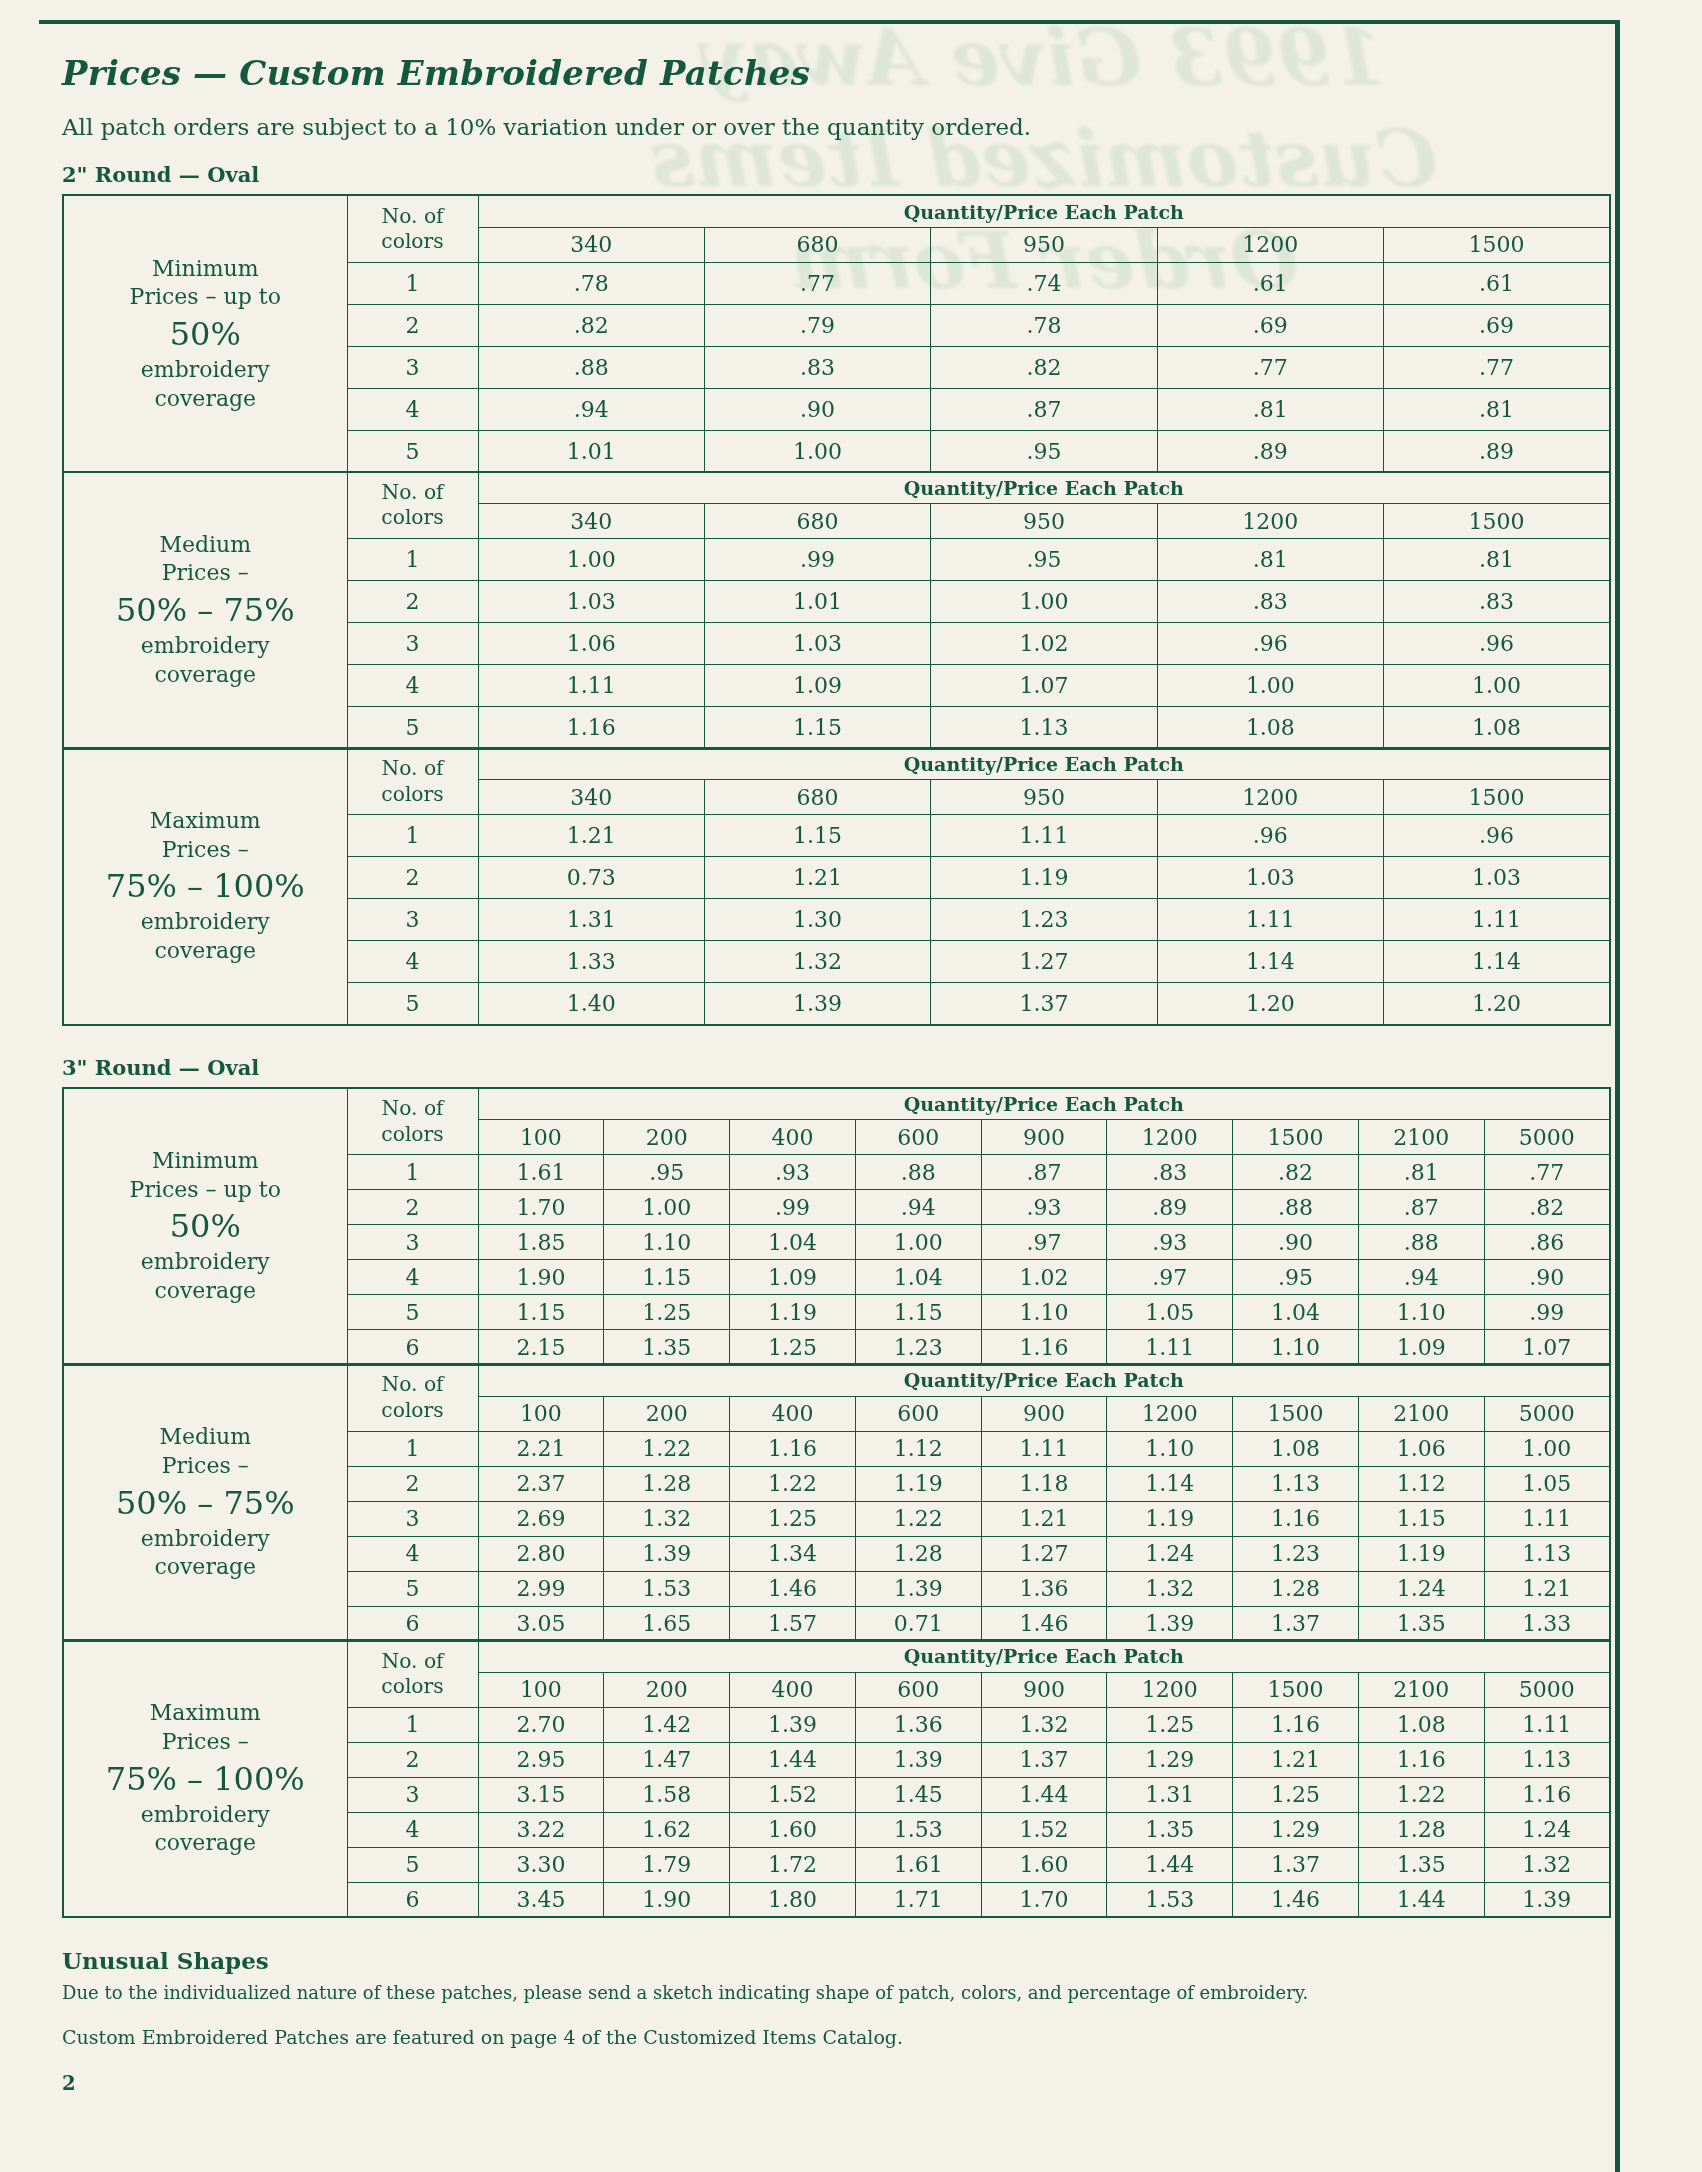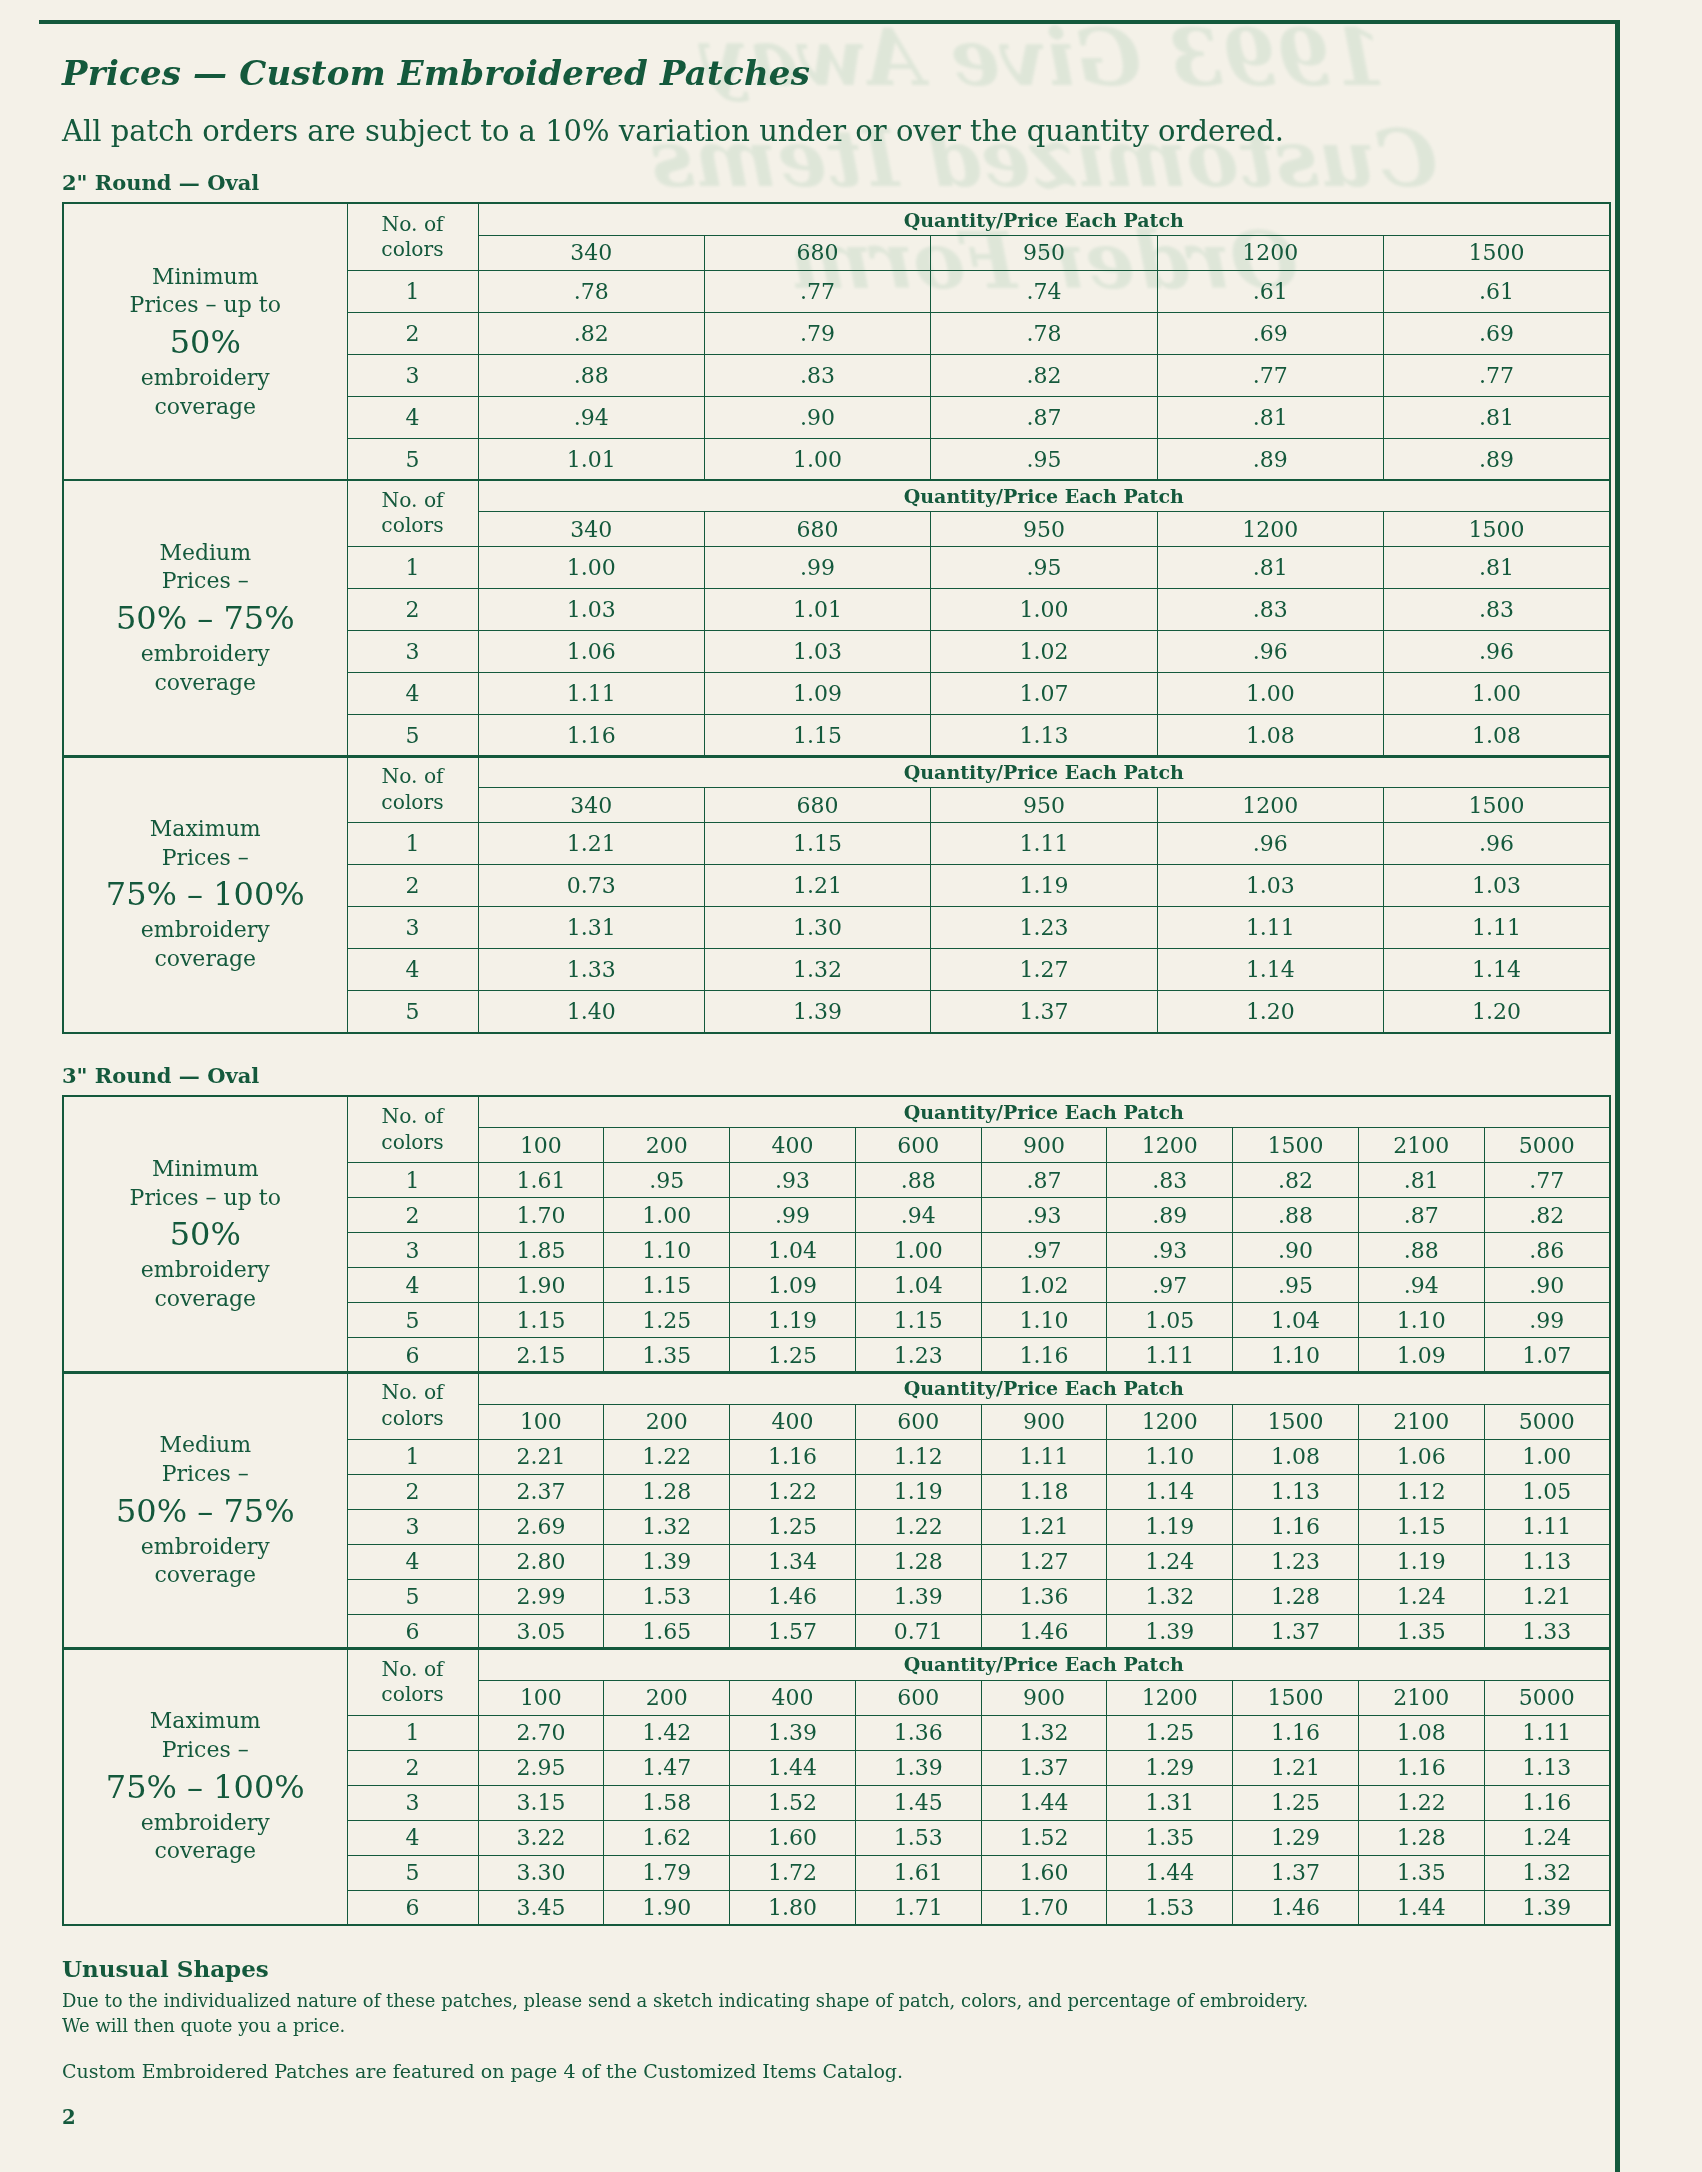--- a/index.html
+++ b/index.html
@@ -22,21 +22,21 @@
     transform:scaleX(-1);
     opacity:0.10; filter:blur(1.4px);
     text-align:center; font-style:italic; font-weight:bold;
     color:#2a8a58; pointer-events:none;
   }
   .bleed-line { font-size:78px; line-height:1.3; white-space:nowrap; }
 
   .page { position:absolute; left:62px; top:41px; width:1562px;margin-top:12px; }
 
   .title { font-size:34px; font-weight:bold; font-style:italic; margin:0 0 21px 0; letter-spacing:0.2px; }
-  .intro { font-size:29px; margin:0 0 22.4px 0; }
+  .intro { font-size:23px; margin:0 0 22.4px 0; }
 
   .section { margin-bottom:29px; position:relative; }
   .section-heading { font-size:21px; font-weight:bold; margin:0 0 7px 0; }
 
   table.price-table {
     border-collapse:collapse; table-layout:fixed; width:1549px;
     border:2.8px solid var(--ink);
   }
   .price-table + .price-table { margin-top:-2.8px; }
   .price-table td {
@@ -663,18 +663,17 @@
               </tr>
             </tbody>
           </table>
         </div>
       </div>
     </div>
 
   <div class="footer">
     <div class="uh-title">Unusual Shapes</div>
     <div class="uh-line">Due to the individualized nature of these patches, please send a sketch indicating shape of patch, colors, and percentage of embroidery.</div>
-    <div class="uh-line">We will then quote you a price.</div>
     <p class="catalog-note">Custom Embroidered Patches are featured on page 4 of the Customized Items Catalog.</p>
     <div class="page-num">2</div>
   </div>
 </div>
 
 
 </body></html>

